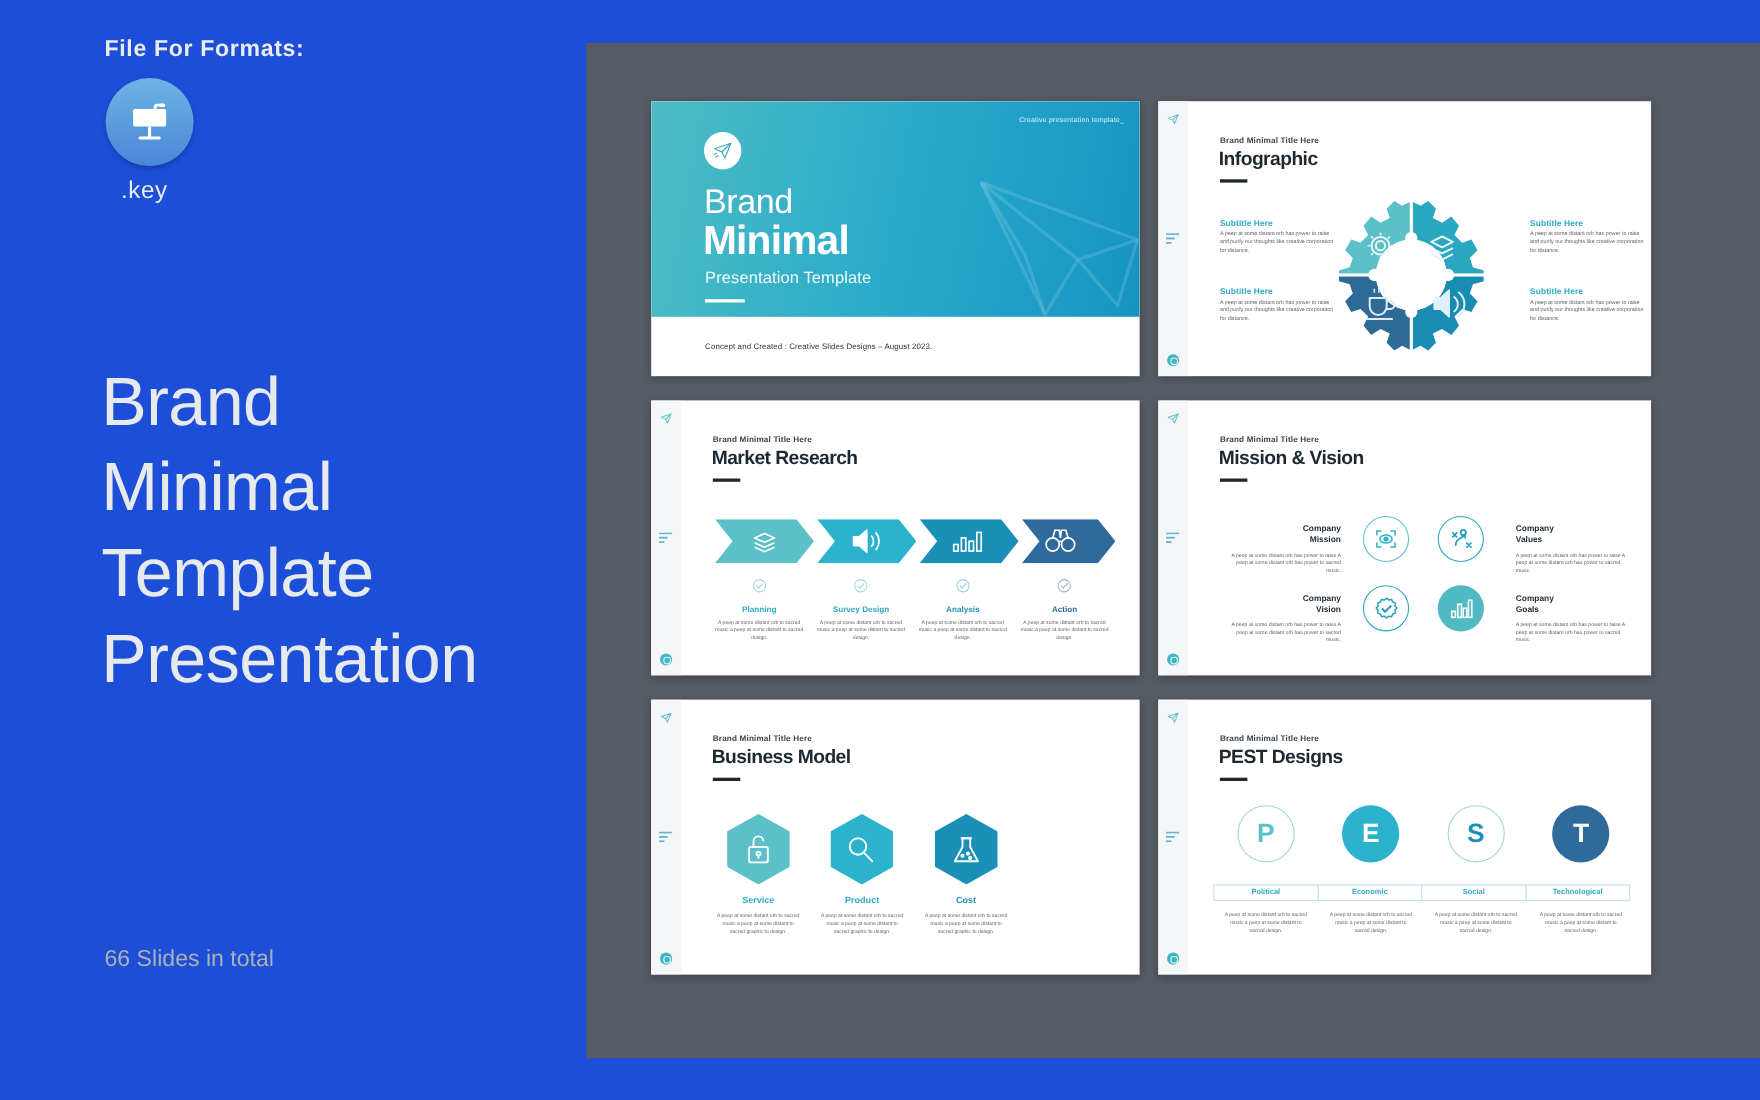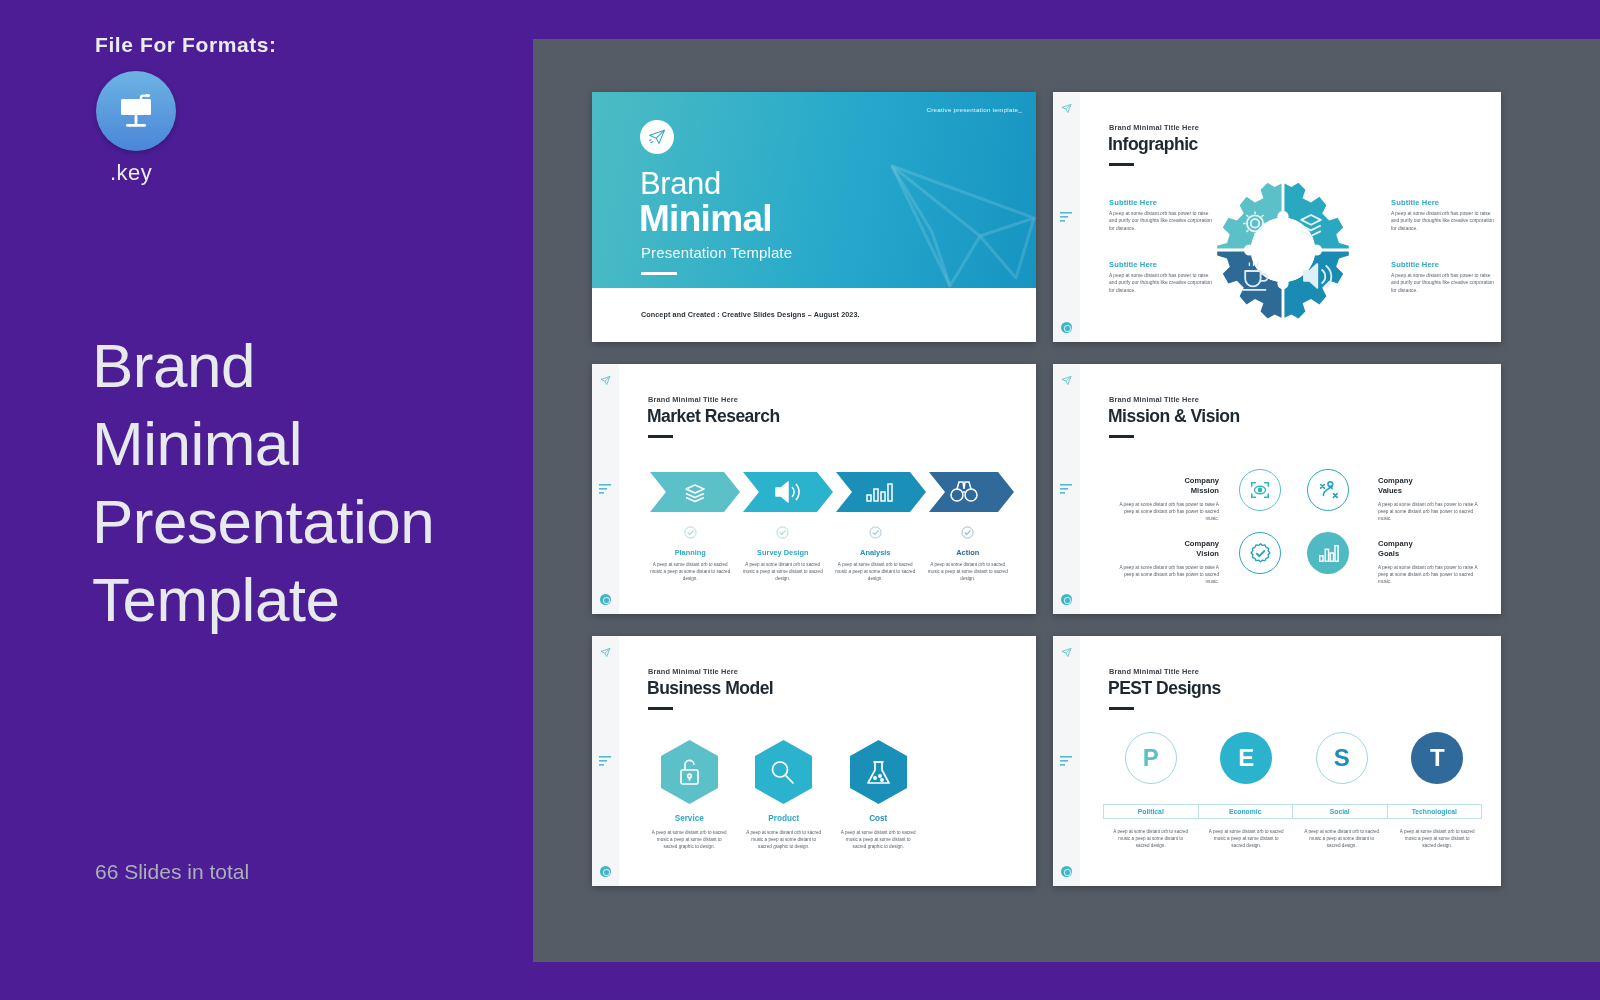--- a/index.html
+++ b/index.html
@@ -3,21 +3,21 @@
 <meta charset="utf-8">
 <style>
   * { box-sizing: border-box; margin: 0; padding: 0; }
   html, body {
     width: 1600px; height: 1000px;
     background: #444b53;
     font-family: "Liberation Sans", sans-serif;
     overflow: hidden;
   }
 
-  #root { position: relative; width: 1600px; height: 1000px; background: #4c1d95; }
+  #root { position: relative; width: 1600px; height: 1000px; background: #1d4ed8; }
 
   
   .promo { position: absolute; left: 0; top: 0; width: 533px; height: 1000px; }
   .promo-label {
     position: absolute; left: 95px; top: 33px;
     font-size: 21px; font-weight: bold; color: #e9ecef; letter-spacing: .6px;
   }
   .key-badge {
     position: absolute; left: 96px; top: 71px;
     width: 80px; height: 80px; border-radius: 50%;
@@ -85,21 +85,21 @@
   .ts-sub {
     position: absolute; left: 49px; top: 152px;
     font-size: 15px; font-weight: 300; color: #f0fbfd; letter-spacing: .1px; text-align: right;
   }
   .ts-rule {
     position: absolute; left: 49px; top: 180px;
     width: 36px; height: 3px; background: #fff;
   }
   .ts-credit {
     position: absolute; left: 49px; top: 218px;
-    font-size: 7.2px; font-weight: bold; color: #2b323a; letter-spacing: .1px;
+    font-size: 7.2px; font-weight: normal; color: #2b323a; letter-spacing: .1px;
   }
 
   
   .rail {
     position: absolute; left: 0; top: 0; bottom: 0; width: 27px;
     background: #f5f6f7;
   }
   .rail-plane { position: absolute; left: 8px; top: 11px; }
   .rail-lines { position: absolute; left: 7px; top: 50%; margin-top: -5px; }
   .rail-dot {
@@ -210,22 +210,22 @@
         <path d="M26 9 L26 7.4 Q26 5.6 28 5.6 L31.5 5.6" stroke="#fff" stroke-width="2.4" fill="none" stroke-linecap="round"></path>
         <ellipse cx="32.6" cy="5.6" rx="2.6" ry="1.7" fill="#fff"></ellipse>
       </svg>
     </div>
 
     <div class="key-ext">.key</div>
 
     <div class="promo-title">
       <div>Brand</div>
       <div>Minimal</div>
+      <div>Template</div>
       <div>Presentation</div>
-      <div>Template</div>
     </div>
 
     <div class="promo-count">66 Slides in total</div>
   </div>
 
   <div class="panel"></div>
 
   <div class="slide s1">
     <div class="ts-hero">
       <svg class="ts-plane-bg" width="170" height="150" viewBox="0 0 170 150">

